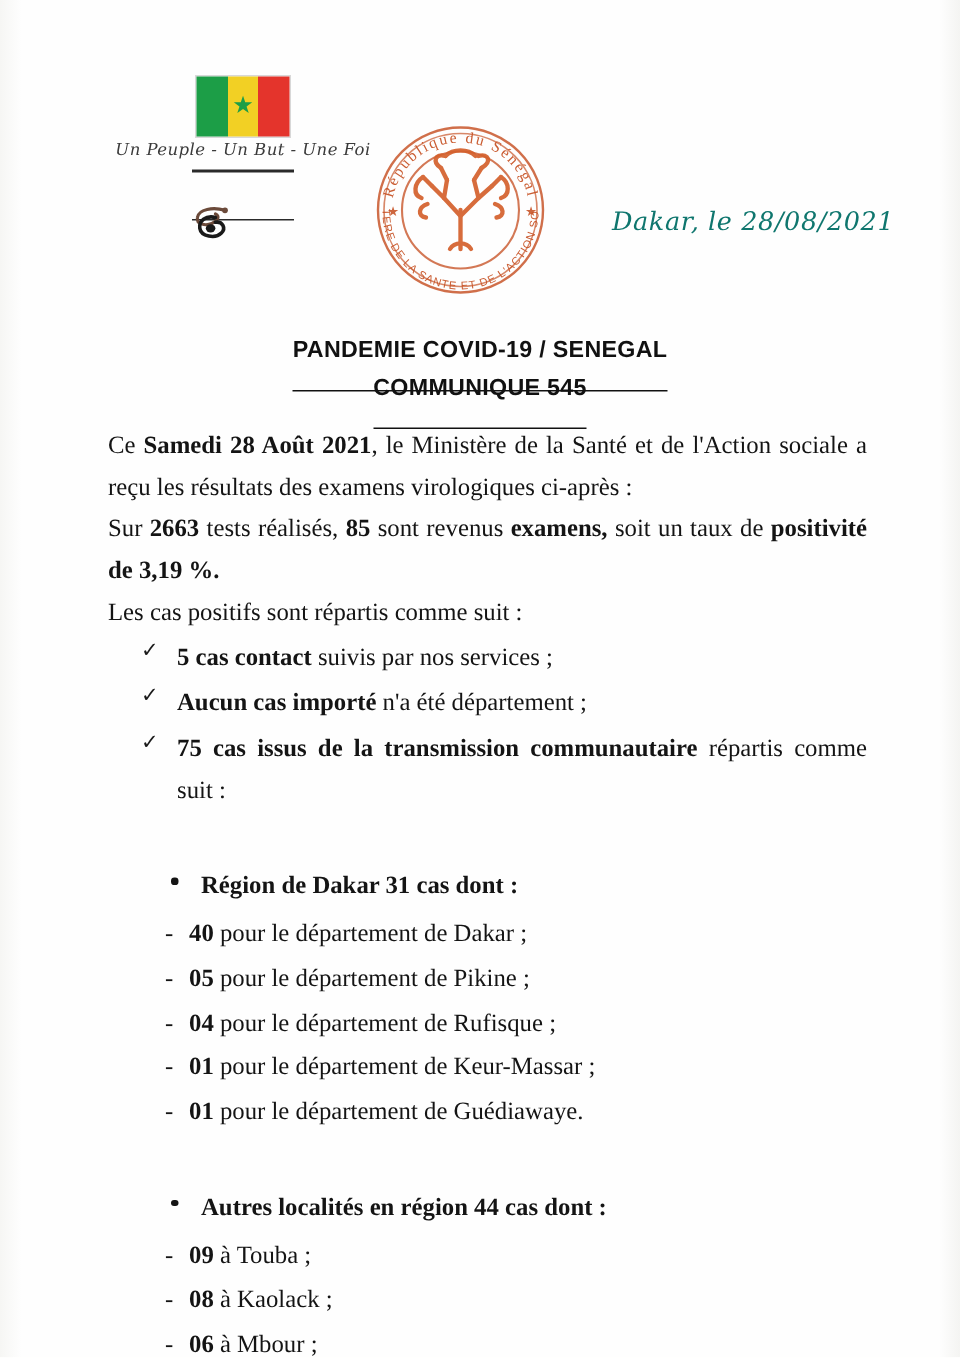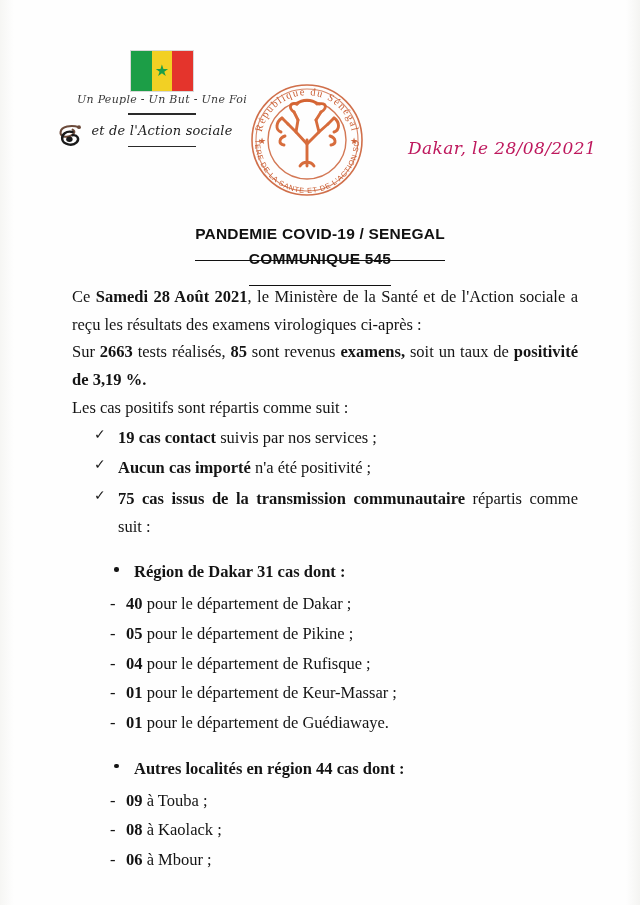--- a/index.html
+++ b/index.html
@@ -110,21 +110,21 @@
     width: 126px;
     height: 122px;
   }
   .date-line {
     position: absolute;
     left: 408px;
     top: 138px;
     font-family: "DejaVu Serif", serif;
     font-style: italic;
     font-size: 17px;
-    color: #be185d;
+    color: #0f766e;
     letter-spacing: 0.4px;
     white-space: nowrap;
   }
 
   
   .titles {
     position: absolute;
     top: 226px; left: 0; right: 0;
     text-align: center;
   }
@@ -176,21 +176,21 @@
   }
   ul.checks > li .check {
     position: absolute;
     left: 0;
     top: -1px;
     font-size: 14px;
     color: #1a1a1a;
   }
 
   .section {
-    margin-top: 18px;
+    margin-top: 36px;
   }
   .region-head {
     position: relative;
     padding-left: 62px;
     font-weight: bold;
     font-size: 16.5px;
     margin-bottom: 4px;
   }
   .region-head .dot {
     position: absolute;
@@ -236,21 +236,20 @@
       <div class="rep-motto">Un Peuple - Un But - Une Foi</div>
       <div class="rule"></div>
 
       <div class="ministry-block">
         <svg class="caduceus" viewBox="0 0 40 32">
           <path d="M30 5 C20 2, 8 4, 7 11 C6 17, 14 18, 19 16 C24 14, 26 10, 22 8" fill="none" stroke="#6b4a3a" stroke-width="2.6" stroke-linecap="round"></path>
           <path d="M22 11 C14 9, 8 14, 9 20 C10 27, 22 29, 27 24 C31 20, 28 14, 22 15" fill="none" stroke="#1a1a1a" stroke-width="3" stroke-linecap="round"></path>
           <ellipse cx="18" cy="20" rx="4" ry="3.4" fill="#1a1a1a"></ellipse>
           <circle cx="30" cy="5" r="2.4" fill="#6b4a3a"></circle>
         </svg>
-        <div class="ministry-line2">et de l'Action sociale</div>
       </div>
       <div class="rule"></div>
     </div>
 
     <svg class="seal" viewBox="0 0 126 122">
       <defs>
         <path id="arcTop" d="M 17 63 A 46 46 0 0 1 109 63"></path>
         <path id="arcBot" d="M 11 63 A 52 52 0 0 0 115 63"></path>
       </defs>
       <circle cx="63" cy="62" r="55" fill="none" stroke="#c8562a" stroke-width="1.6" opacity="0.85"></circle>
@@ -293,25 +292,25 @@
 
     <p class="para"><span>Ce </span><b>Samedi 28 Août 2021</b><span>, le Ministère de la Santé et de l'Action sociale a reçu les résultats des examens virologiques ci-après :</span></p>
 
     <p class="para"><span>Sur </span><b>2663</b><span> tests réalisés, </span><b>85</b><span> sont revenus </span><b>examens,</b><span> soit un taux de </span><b>positivité de 3,19 %.</b></p>
 
     <p class="para nojust lead">Les cas positifs sont répartis comme suit :</p>
 
     <ul class="checks">
       <li>
         <span class="check">✓</span>
-        <b>19 cas contact</b><span> suivis par nos services ;</span>
+        <b>5 cas contact</b><span> suivis par nos services ;</span>
       </li>
       <li>
         <span class="check">✓</span>
-        <b>Aucun cas importé</b><span> n'a été positivité ;</span>
+        <b>Aucun cas importé</b><span> n'a été département ;</span>
       </li>
       <li>
         <span class="check">✓</span>
         <b>75 cas issus de la transmission communautaire</b><span> répartis comme suit :</span>
       </li>
     </ul>
 
     <div class="section">
       <div class="region-head">
         <span class="dot"></span>

